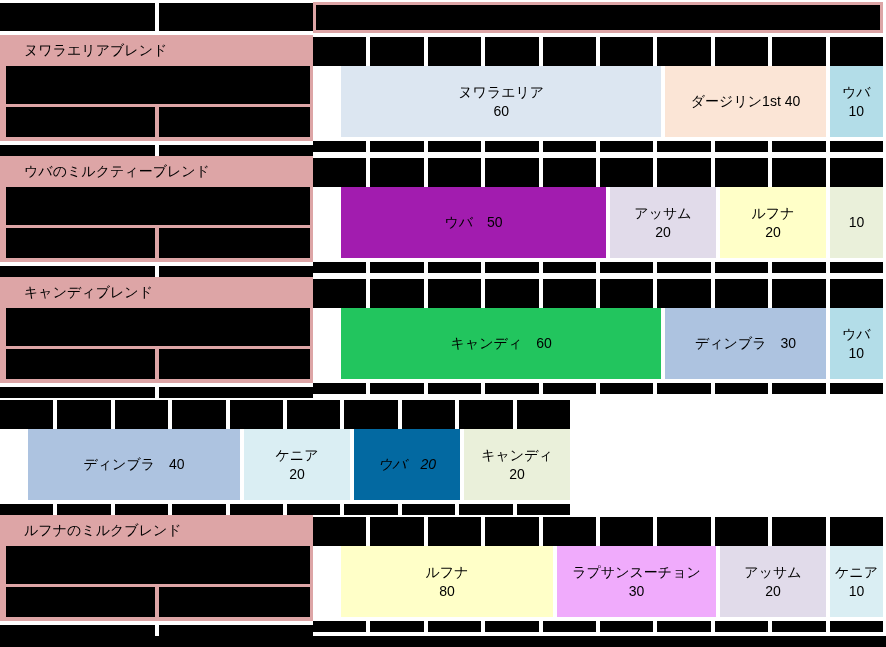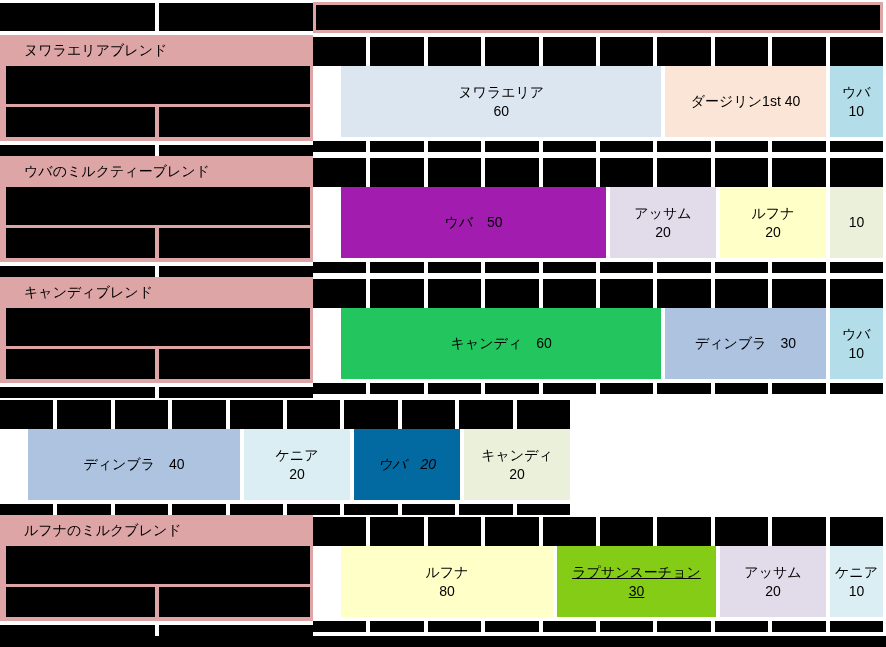--- a/index.html
+++ b/index.html
@@ -331,21 +331,21 @@
           <div class="cell"></div>
           <div class="cell"></div>
           <div class="cell"></div>
         </div>
       <div class="barwrap">
         <div class="bar">
           <div class="seg" style="flex-grow: 40; background: rgb(255, 255, 200);">
               <span class="l1">ルフナ</span>
               <span class="l2">80</span>
             </div>
-          <div class="seg" style="flex-grow: 30; background: #84cc16; text-decoration: underline;">
+          <div class="seg" style="flex-grow: 30; background: #f0abfc;">
               <span class="l1">ラプサンスーチョン</span>
               <span class="l2">30</span>
             </div>
           <div class="seg" style="flex-grow: 20; background: rgb(225, 219, 234);">
               <span class="l1">アッサム</span>
               <span class="l2">20</span>
             </div>
           <div class="seg" style="flex-grow: 10; background: rgb(218, 238, 243);">
               <span class="l1">ケニア</span>
               <span class="l2">10</span>

